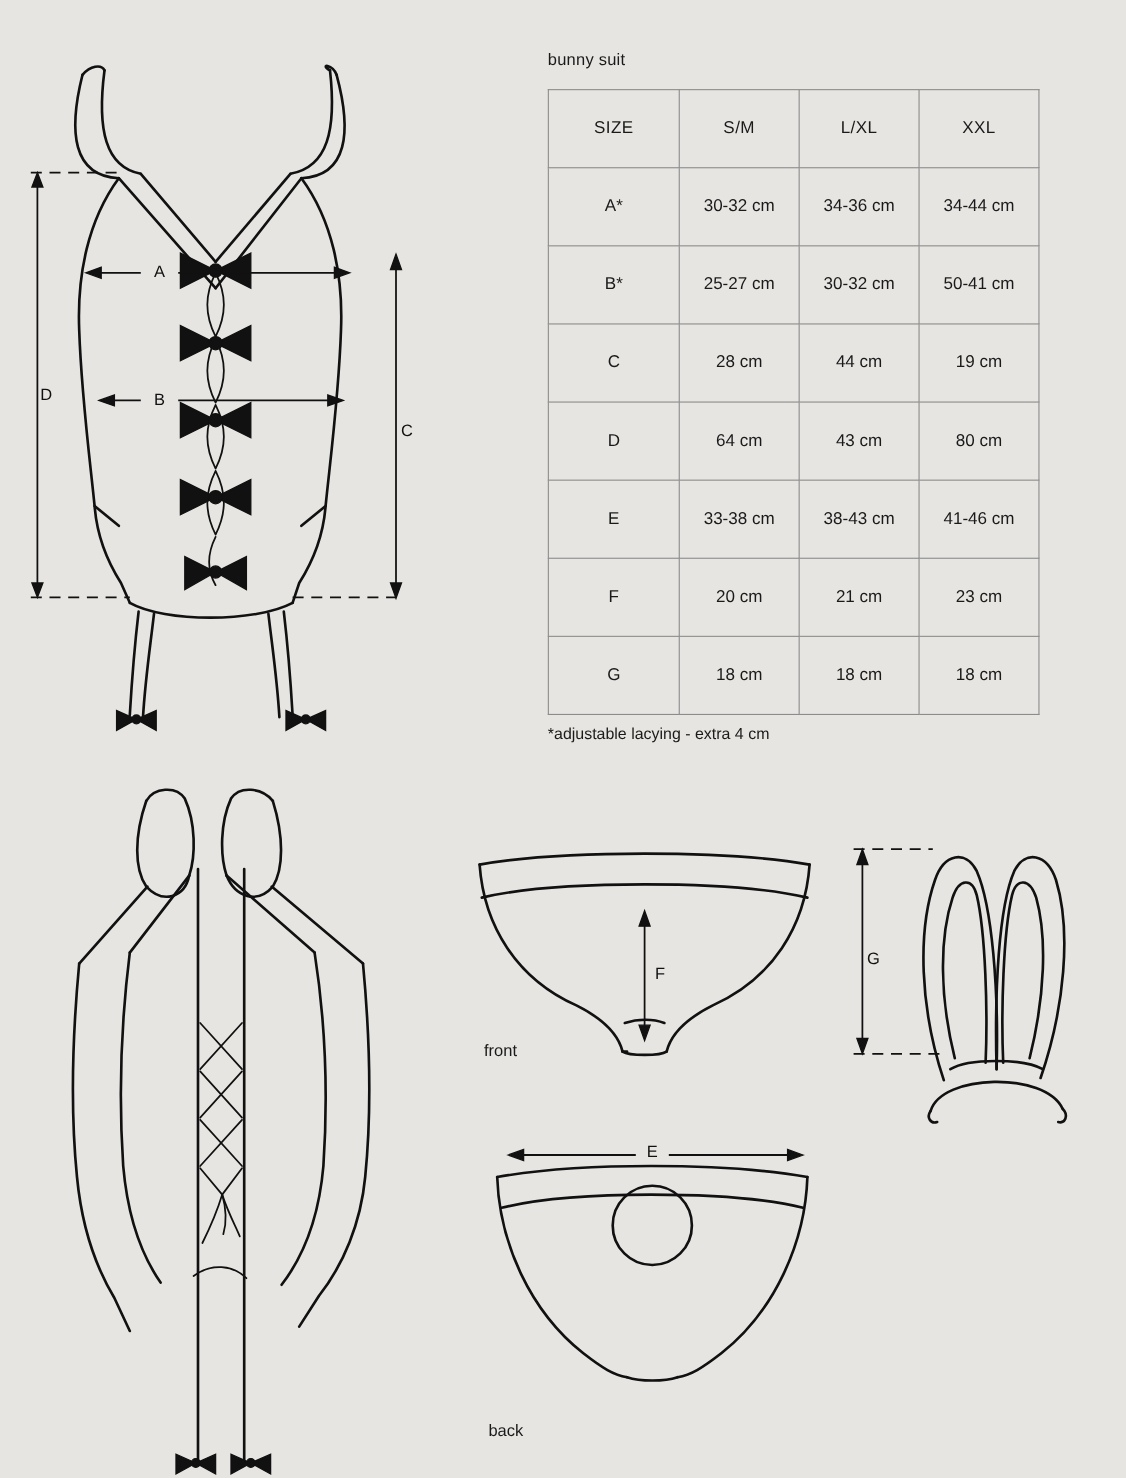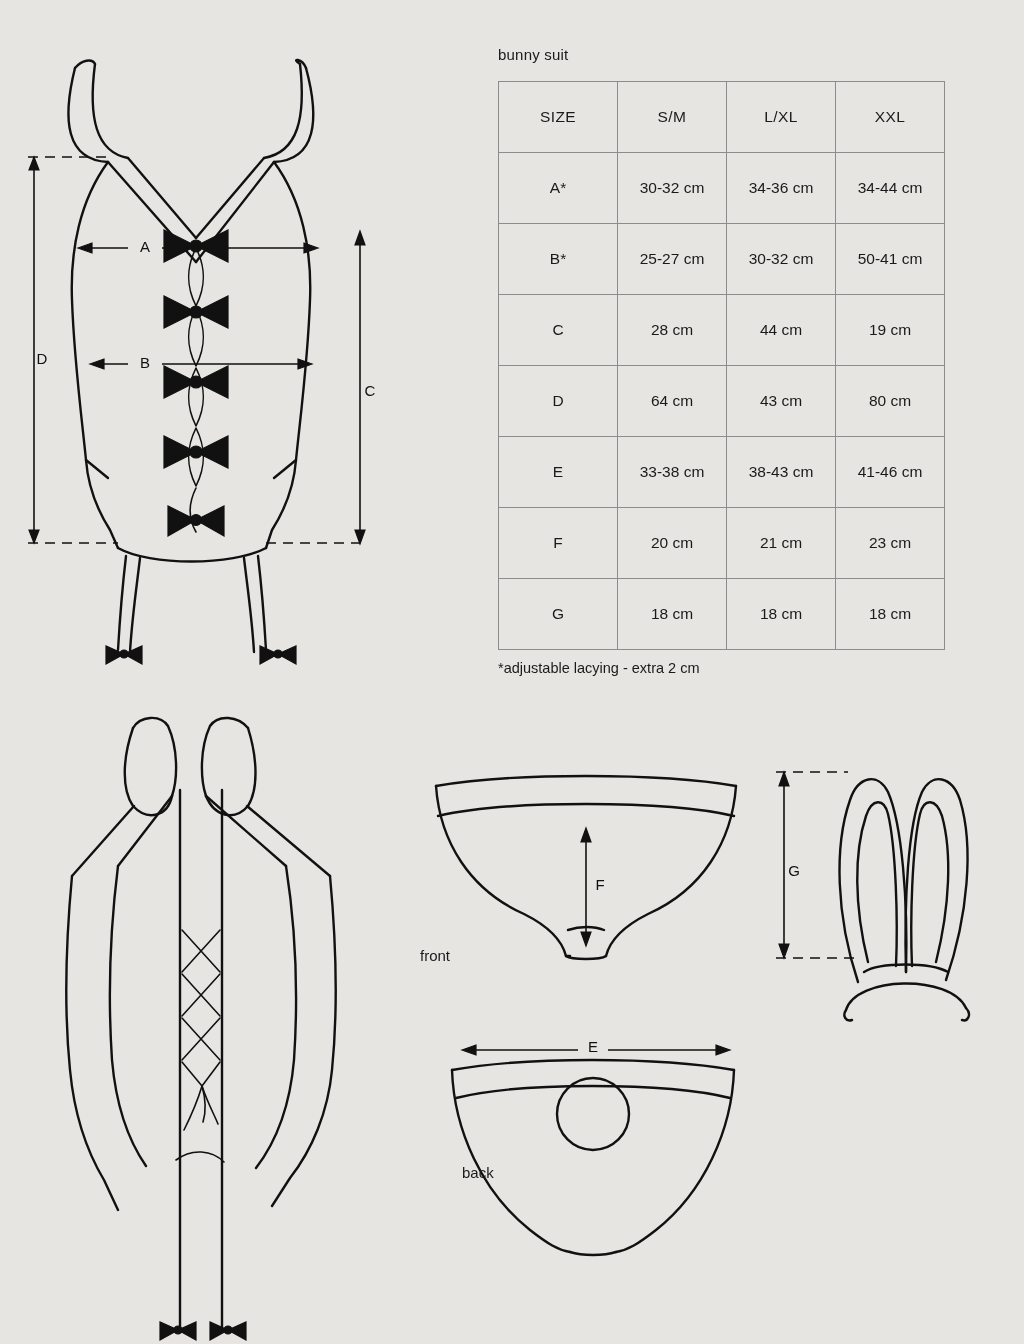--- a/index.html
+++ b/index.html
@@ -350,17 +350,17 @@
         <td>23 cm</td>
       </tr>
       <tr>
         <td class="rowhead">G</td>
         <td>18 cm</td>
         <td>18 cm</td>
         <td>18 cm</td>
       </tr>
     </tbody>
   </table>
-  <div class="footnote">*adjustable lacying - extra 2 cm</div>
+  <div class="footnote">*adjustable lacying - extra 4 cm</div>
 </div>
 
-<div class="fig-label" style="left:420px; top:947px;">front</div>
-<div class="fig-label" style="left:444px; top:1164px;margin-left:18px;">back</div>
+<div class="fig-label" style="left:440px; top:947px;">front</div>
+<div class="fig-label" style="left:444px; top:1292px;">back</div>
 
 </body></html>

